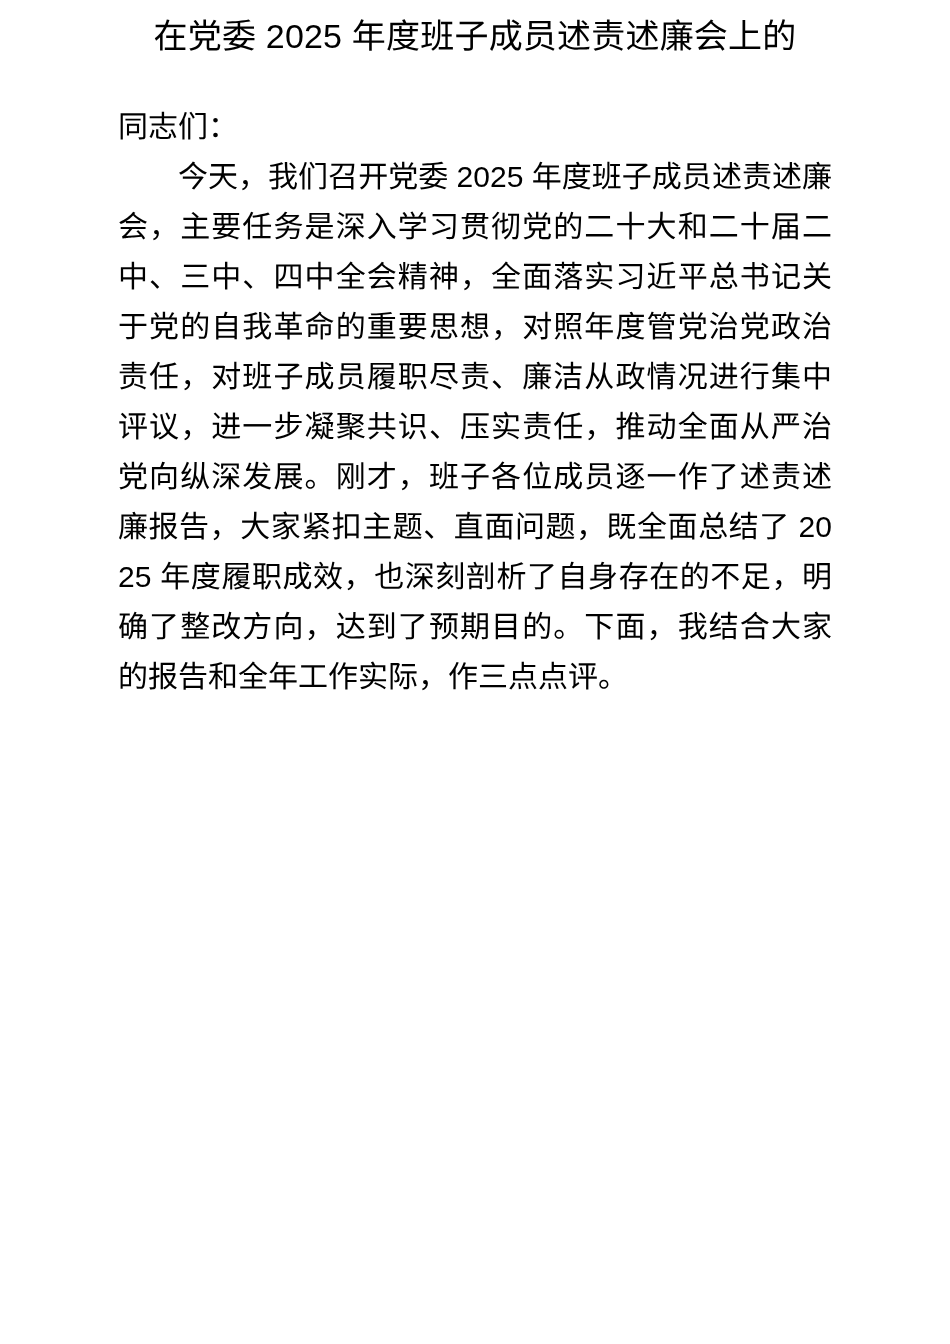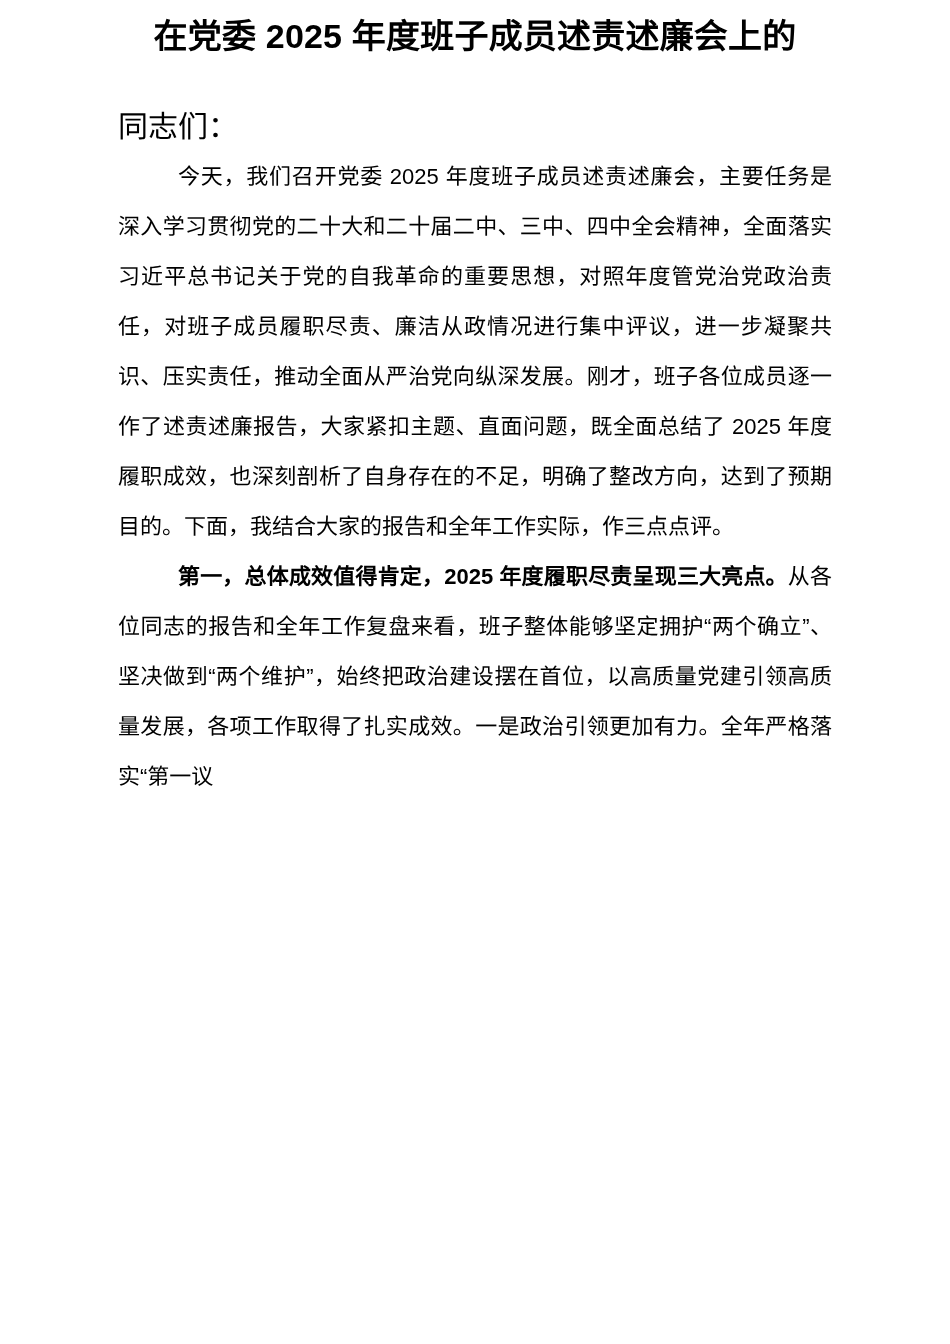--- a/index.html
+++ b/index.html
@@ -31,21 +31,21 @@
     left: 118px;
     top: 0;
     width: 714px;
   }
 
   
   .doc-title {
     margin: 0;
     padding: 0;
     font-size: 34px;
-    font-weight: 700;
+    font-weight: 400;
     line-height: 72px;
     text-align: center;
     letter-spacing: 0.2px;
     color: #000000;
   }
   .doc-title .title-line {
     display: block;
     white-space: nowrap;
   }
   .title-spacer {
@@ -57,21 +57,21 @@
     margin: 0;
     font-size: 30px;
     line-height: 50px;
     text-align: justify;
     text-justify: inter-ideograph;
     letter-spacing: 0;
   }
 
   .para {
     margin: 0;
-    font-size: 22px;
+    font-size: 30px;
     line-height: 50px;
     text-align: justify;
     text-justify: inter-ideograph;
     text-indent: 60px;
     letter-spacing: 0;
     word-break: break-all;
   }
 
   .para b,
   .para strong,
@@ -91,16 +91,15 @@
     <h1 class="doc-title">
       <span class="title-line">在党委 2025 年度班子成员述责述廉会上的</span>
     </h1>
 
     <div style="height:30px"></div>
 
     <p class="salutation">同志们：</p>
 
     <p class="para">今天，我们召开党委 2025 年度班子成员述责述廉会，主要任务是深入学习贯彻党的二十大和二十届二中、三中、四中全会精神，全面落实习近平总书记关于党的自我革命的重要思想，对照年度管党治党政治责任，对班子成员履职尽责、廉洁从政情况进行集中评议，进一步凝聚共识、压实责任，推动全面从严治党向纵深发展。刚才，班子各位成员逐一作了述责述廉报告，大家紧扣主题、直面问题，既全面总结了 2025 年度履职成效，也深刻剖析了自身存在的不足，明确了整改方向，达到了预期目的。下面，我结合大家的报告和全年工作实际，作三点点评。</p>
 
-    <p class="para"><strong class="bold-lead">第一，总体成效值得肯定，2025 年度履职尽责呈现三大亮点。</strong><span>从各位同志的报告和全年工作复盘来看，班子整体能够坚定拥护“两个确立”、坚决做到“两个维护”，始终把政治建设摆在首位，以高质量党建引领高质量发展，各项工作取得了扎实成效。一是政治引领更加有力。全年严格落实“第一议</span></p>
 
   </div>
 </div>
 
 </body></html>

